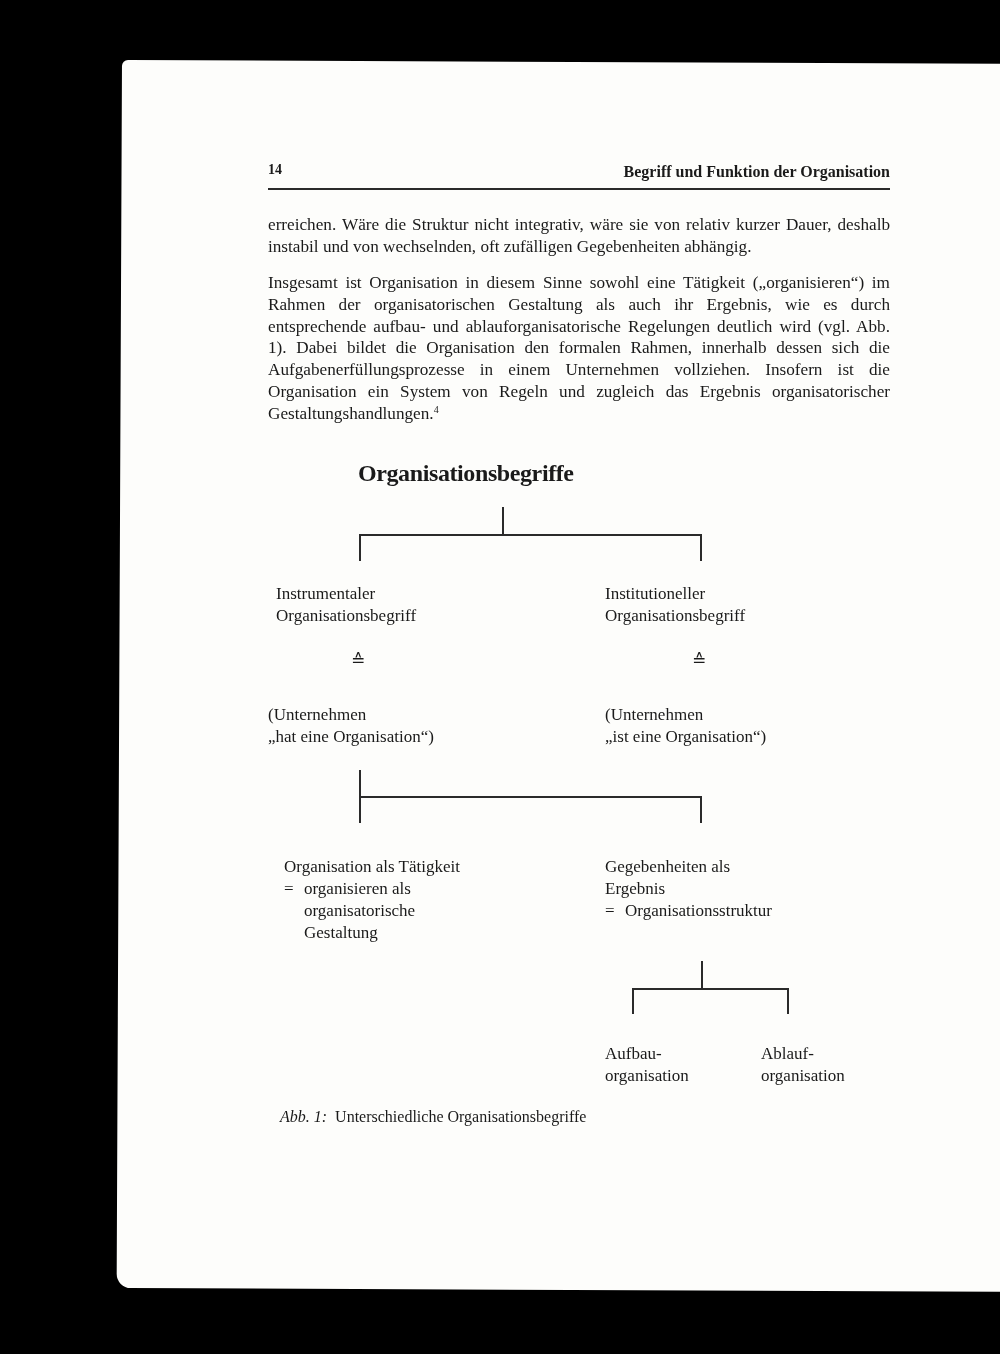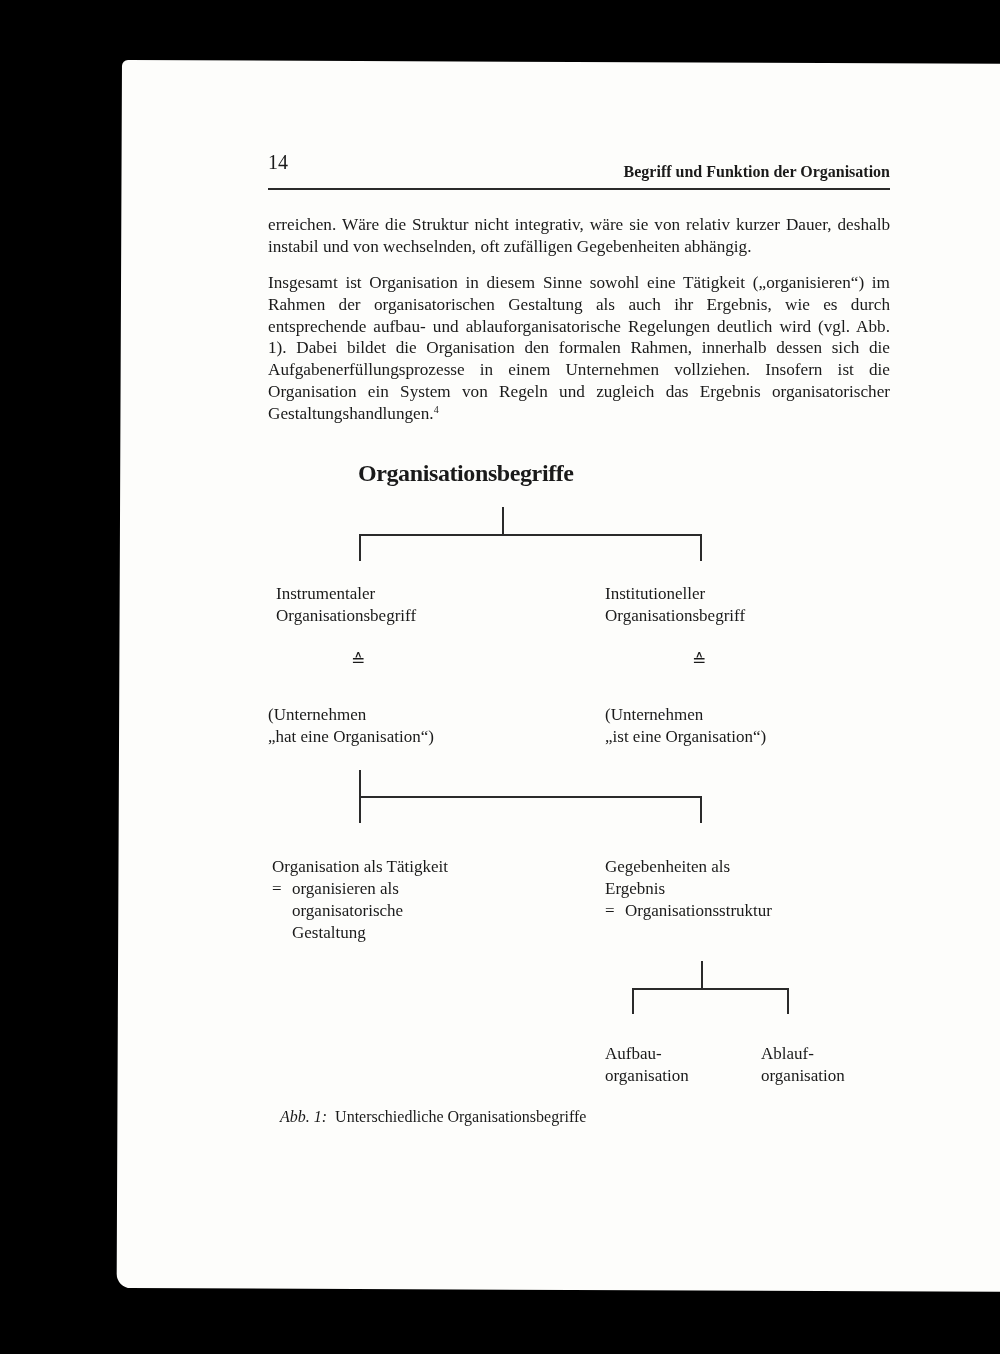--- a/index.html
+++ b/index.html
@@ -26,22 +26,22 @@
       transform-origin: 0 0;
     }
     .serif {
       font-family: "Liberation Serif", "DejaVu Serif", serif;
       color: #1a1a1a;
     }
     .abs { position: absolute; }
 
     
     .hdr-num {
-      left: 268px; top: 151px;
-      font-size: 20px; font-weight: normal;
+      left: 268px; top: 162px;
+      font-size: 14px; font-weight: bold;
     }
     .hdr-title {
       right: 110px; top: 163px;
       font-size: 16px; font-weight: bold;
       white-space: nowrap;
     }
     .hdr-rule {
       left: 268px; top: 188px;
       width: 622px; height: 2px;
       background: #2a2a2a;
@@ -129,21 +129,21 @@
   <div class="abs eq-sym" style="left:692px; top:650px; color:#1a1a1a;">≙</div>
   <div class="abs serif node" style="left:605px; top:704px;">
     <div>(Unternehmen</div>
     <div>„ist eine Organisation“)</div>
   </div>
 
   <div class="line vl" style="left:359px; top:770px; height:53px;"></div>
   <div class="line hl" style="left:359px; top:796px; width:342px;"></div>
   <div class="line vl" style="left:700px; top:796px; height:27px;"></div>
 
-  <div class="abs serif node eqline" style="left:272px; top:856px;">
+  <div class="abs serif node eqline" style="left:284px; top:856px;">
     <div>Organisation als Tätigkeit</div>
     <div><span class="eqmark">=</span><span>organisieren als</span></div>
     <div class="indent">organisatorische</div>
     <div class="indent">Gestaltung</div>
   </div>
 
   <div class="abs serif node eqline" style="left:605px; top:856px;">
     <div>Gegebenheiten als</div>
     <div>Ergebnis</div>
     <div><span class="eqmark">=</span><span>Organisationsstruktur</span></div>

